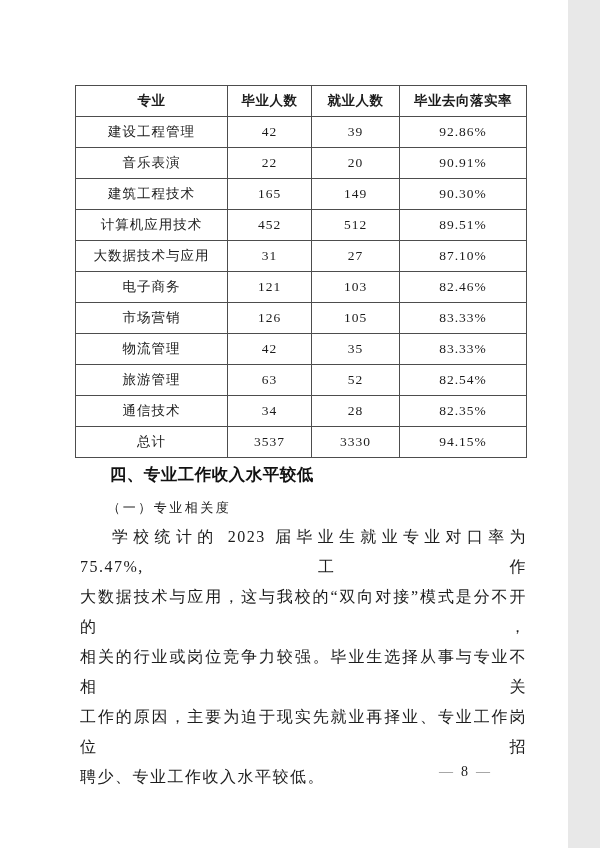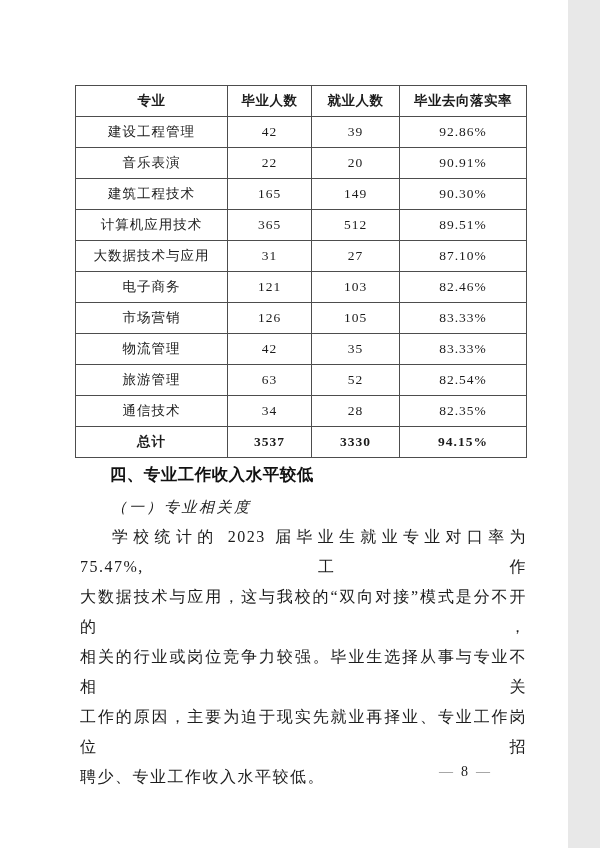--- a/index.html
+++ b/index.html
@@ -36,42 +36,41 @@
     overflow: hidden;
     white-space: nowrap;
   }
   table.doc-table th {
     font-family: "Liberation Sans", sans-serif;
     font-weight: 700;
     font-size: 13.5px;
     letter-spacing: 0.5px;
   }
   table.doc-table tr.total-row td {
-    font-weight: 700;
+    font-weight: 400;
   }
 
   
   .content {
     position: absolute;
     left: 80px;
     top: 460px;
     width: 447px;
   }
   .section-heading {
     font-family: "Liberation Sans", sans-serif;
     font-weight: 700;
     font-size: 16.5px;
     line-height: 28px;
     letter-spacing: 0.5px;
     text-indent: 1.8em;
     color: #111;
   }
   .sub-heading {
-    font-size: 15px;
-    font-style: italic;
+    font-size: 13px;
     line-height: 29px;
     margin-top: 5px;
     letter-spacing: 2.5px;
     text-indent: 2.1em;
     color: #1c1c1c;
   }
   .para-line {
     font-size: 16px;
     line-height: 30px;
     letter-spacing: 1.5px;
@@ -129,21 +128,21 @@
           <td>90.91%</td>
         </tr>
         <tr>
           <td>建筑工程技术</td>
           <td>165</td>
           <td>149</td>
           <td>90.30%</td>
         </tr>
         <tr>
           <td>计算机应用技术</td>
-          <td>365</td>
+          <td>452</td>
           <td>512</td>
           <td>89.51%</td>
         </tr>
         <tr>
           <td>大数据技术与应用</td>
           <td>31</td>
           <td>27</td>
           <td>87.10%</td>
         </tr>
         <tr>

